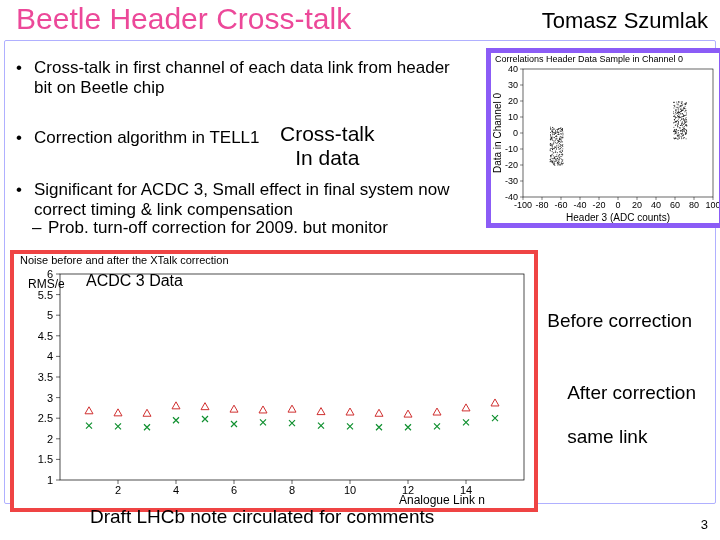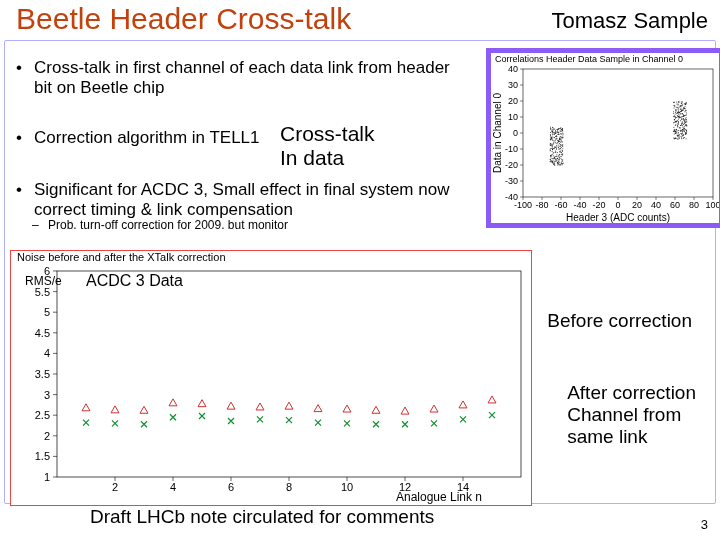--- a/index.html
+++ b/index.html
@@ -1,53 +1,53 @@
 <!DOCTYPE html>
 <html><head>
 <meta charset="utf-8">
 <style>
   html,body{margin:0;padding:0;width:720px;height:540px;font-family:Arial,Helvetica,sans-serif;color:#000;background:#fff;overflow:hidden}
   .slide{position:relative;width:720px;height:540px}
   .border-frame{position:absolute;top:40px;left:4px;right:4px;bottom:36px;border:1px solid #b0b0ff;border-radius:2px}
-  .title{position:absolute;top:2px;left:16px;font-size:30px;color:#c2410c}
+  .title{position:absolute;top:2px;left:16px;font-size:30px;color:#ec4899}
   .author{position:absolute;top:8px;right:12px;font-size:22px}
   ul.bul{margin:0;padding:0;list-style:none}
   ul.bul>li{position:relative;padding-left:22px;font-size:17px;line-height:1.18}
   ul.bul>li:before{content:"•";position:absolute;left:4px;top:0;font-size:17px}
   .b1{position:absolute;top:58px;left:12px;width:460px}
   .b2{position:absolute;top:128px;left:12px;width:460px}
   .b3{position:absolute;top:180px;left:12px;width:470px}
-  .sub{position:absolute;top:218px;left:48px;width:420px;font-size:12px}
+  .sub{position:absolute;top:218px;left:48px;width:420px;font-size:17px}
   .sub:before{content:"–";position:absolute;left:-16px}
-  .anno1{position:absolute;top:122px;left:280px;font-size:21px;text-align:left}
+  .anno1{position:absolute;top:122px;left:280px;font-size:21px;text-align:center}
   .label-acdc{position:absolute;top:272px;left:86px;font-size:16px}
   .label-before{position:absolute;top:310px;right:28px;font-size:19px}
   .label-after{position:absolute;top:382px;right:24px;font-size:19px;text-align:left;line-height:1.15}
   .footer{position:absolute;bottom:12px;left:90px;font-size:19px}
   .pnum{position:absolute;bottom:8px;right:12px;font-size:13px}
 
   
-  .plot-noise{position:absolute;top:250px;left:10px;width:520px;height:254px;border:1px solid #ef4444;background:#fff}
+  .plot-noise{position:absolute;top:250px;left:10px;width:520px;height:254px;border:4px solid #ef4444;background:#fff}
   .plot-noise .ptitle{position:absolute;top:0;left:6px;font-size:11px}
   .plot-noise svg{position:absolute;top:14px;left:0;width:100%;height:240px}
 
   
   .plot-scat{position:absolute;top:48px;left:486px;width:228px;height:170px;border:5px solid #8b5cf6;background:#fff}
   .plot-scat .ptitle{position:absolute;top:1px;left:4px;font-size:9px}
   .plot-scat svg{position:absolute;top:12px;left:0;width:100%;height:158px}
 
   .tick{font-size:9px;fill:#000}
   .axlab{font-size:10px;fill:#000}
 </style>
 </head>
 <body>
 
 <div class="slide">
   <div class="title">Beetle Header Cross-talk</div>
-  <div class="author">Tomasz Sample</div>
+  <div class="author">Tomasz Szumlak</div>
   <div class="border-frame"></div>
 
   <ul class="bul b1">
       <li>Cross-talk in first channel of each data link from header bit on Beetle chip</li>
     </ul>
   <ul class="bul b2">
       <li>Correction algorithm in TELL1</li>
     </ul>
   <ul class="bul b3">
       <li>Significant for ACDC 3, Small effect in final system now correct timing &amp; link compensation</li>
@@ -700,19 +700,19 @@
         <path d="M420 155.44 L426 161.44 M420 161.44 L426 155.44" stroke="#109030" stroke-width="1.2"></path>
         <path d="M449 151.32 L455 157.32 M449 157.32 L455 151.32" stroke="#109030" stroke-width="1.2"></path>
         <path d="M478 147.2 L484 153.2 M478 153.2 L484 147.2" stroke="#109030" stroke-width="1.2"></path>
       </svg>
   </div>
 
   <div class="label-acdc">ACDC 3 Data</div>
   <div class="label-before">Before correction</div>
   <div class="label-after">
     <span>After correction</span><br>
-    <span>Channel from</span><br>
+    <br>
     <span>same link</span>
   </div>
 
   <div class="footer">Draft LHCb note circulated for comments</div>
   <div class="pnum">3</div>
 </div>
 
 </body></html>

